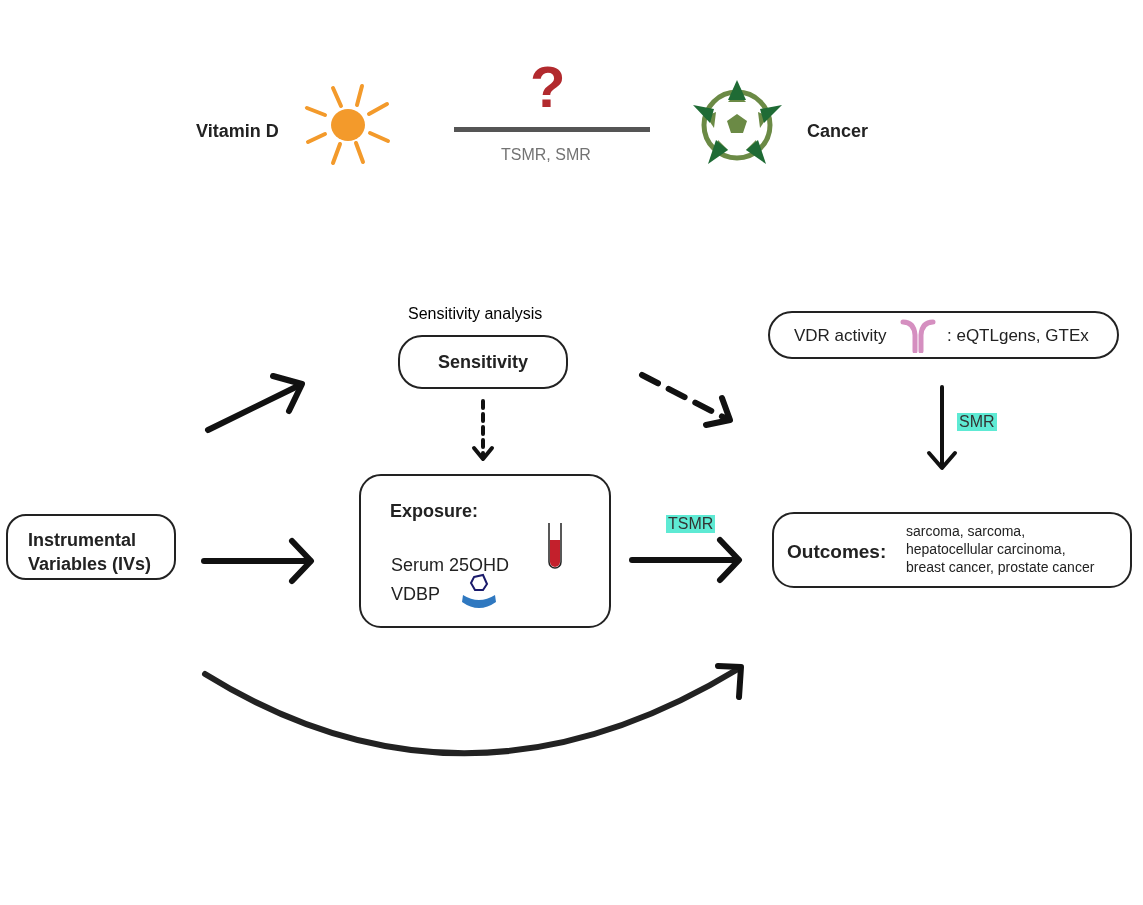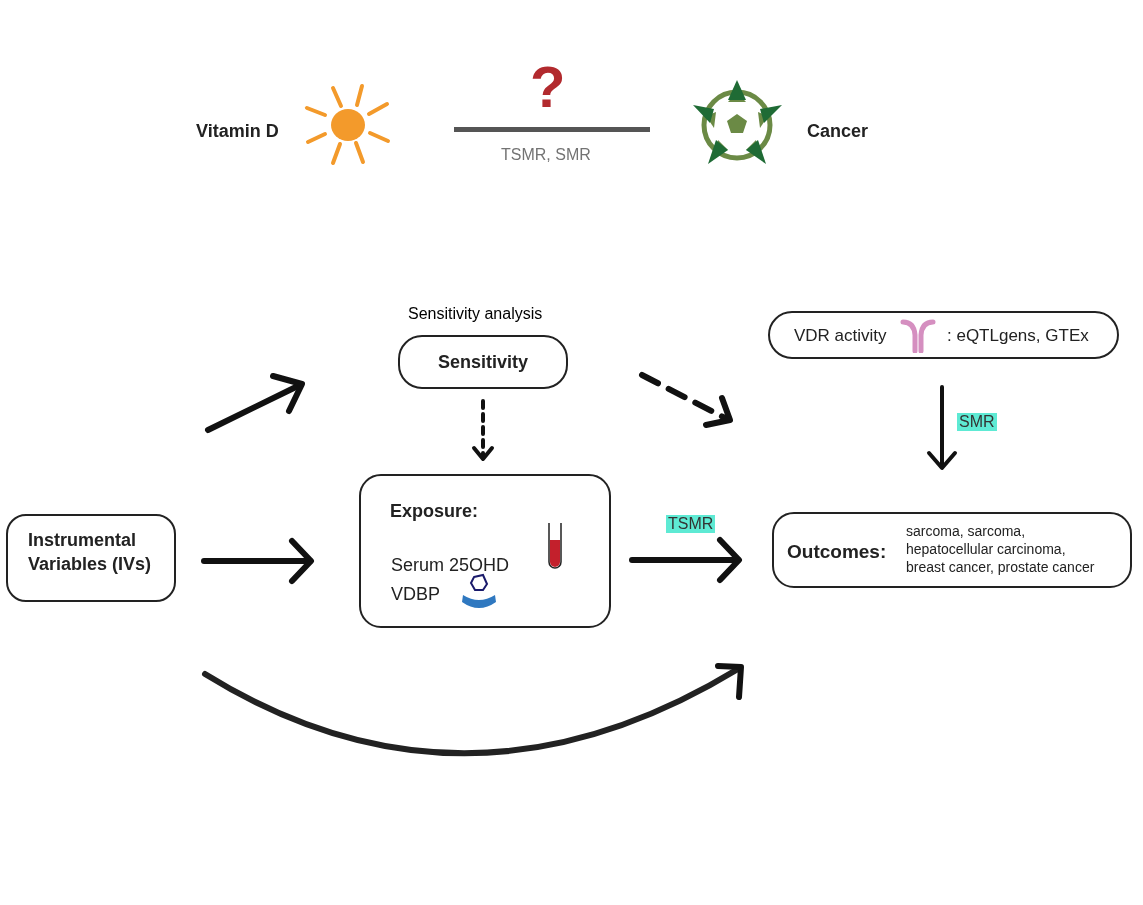--- a/index.html
+++ b/index.html
@@ -88,21 +88,21 @@
       <polyline points="929,453 942,468 955,453" stroke-width="4"></polyline>
     </g>
 
     <g>
       <path d="M205,674 Q465,835 738,669" stroke="#222" stroke-width="6"></path>
       <polyline points="718,666 741,667 739,697" stroke-width="6"></polyline>
     </g>
   </g>
 </svg>
 
-<div class="pill" style="left:6px; top:514px; width:170px; height:88px; border-radius:20px;">
+<div class="pill" style="left:6px; top:514px; width:170px; height:66px; border-radius:20px;">
   <div class="abs" style="left:20px; top:12px; font-weight:bold; font-size:18px; line-height:24px;">
     <div>Instrumental</div>
     <div>Variables (IVs)</div>
   </div>
 </div>
 
 <div class="abs" style="left:408px; top:305px; font-size:16px; color:#000000;">Sensitivity analysis</div>
 <div class="pill" style="left:398px; top:335px; width:170px; height:54px; border-radius:24px;">
   <div class="abs" style="left:0; width:100%; top:15px; text-align:center; font-weight:bold; font-size:18px;">Sensitivity</div>
 </div>

